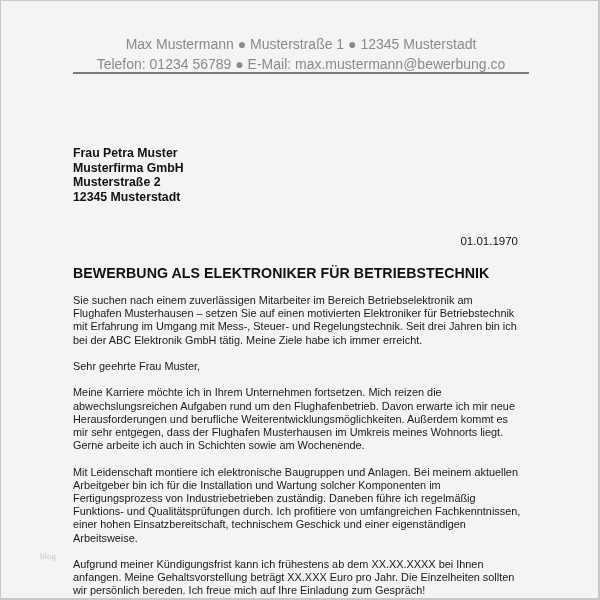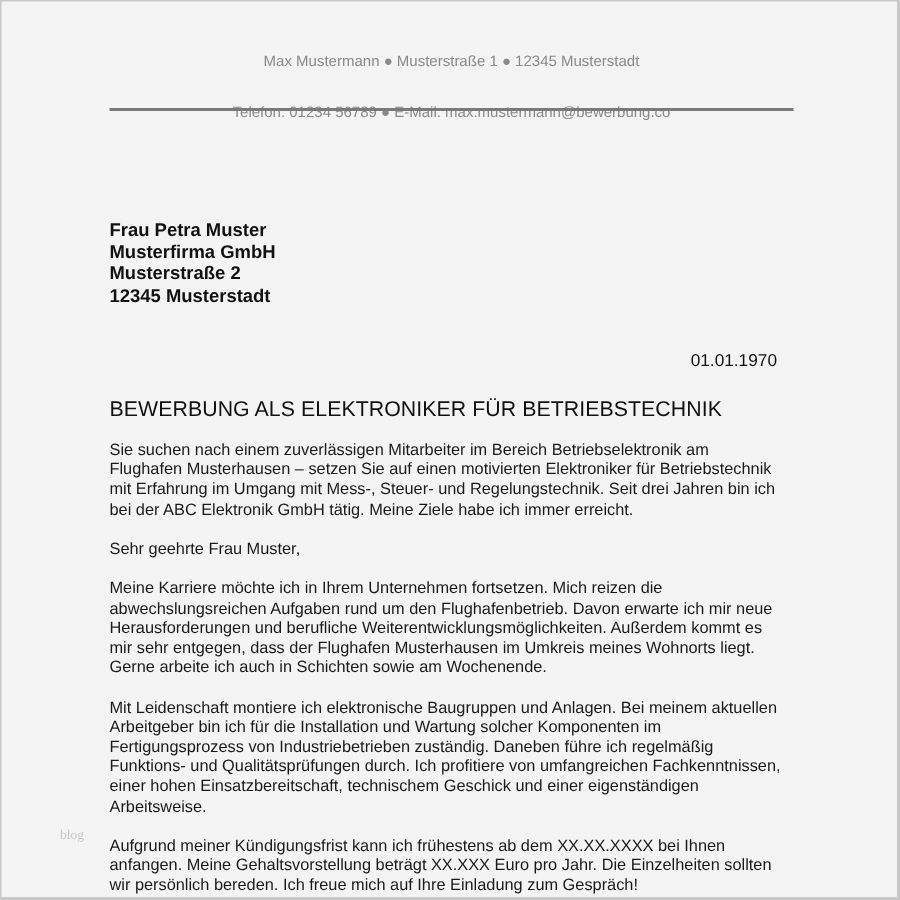--- a/index.html
+++ b/index.html
@@ -18,26 +18,26 @@
       height: 597px;
       background: #f4f4f4;
       font-family: "Liberation Sans", sans-serif;
       color: #111;
     }
     .sender-line {
       position: absolute;
       left: 0;
       width: 600px;
       text-align: center;
-      font-size: 10px;
+      font-size: 14px;
       color: #8a8a8a;
       white-space: nowrap;
     }
     .sender-line.l1 { top: 35px; }
-    .sender-line.l2 { top: 55px; margin-top: 14px; }
+    .sender-line.l2 { top: 55px; }
     .rule {
       position: absolute;
       left: 72px;
       top: 71px;
       width: 456px;
       height: 2px;
       background: #7a7a7a;
     }
     .recipient {
       position: absolute;
@@ -53,21 +53,21 @@
       right: 80px;
       top: 234px;
       font-size: 11.5px;
       color: #111;
     }
     .subject {
       position: absolute;
       left: 72px;
       top: 264px;
       font-size: 14.2px;
-      font-weight: normal;
+      font-weight: bold;
       color: #111;
       white-space: nowrap;
       letter-spacing: 0.05px;
     }
     .body {
       position: absolute;
       left: 72px;
       top: 293px;
       width: 470px;
       font-size: 10.9px;

